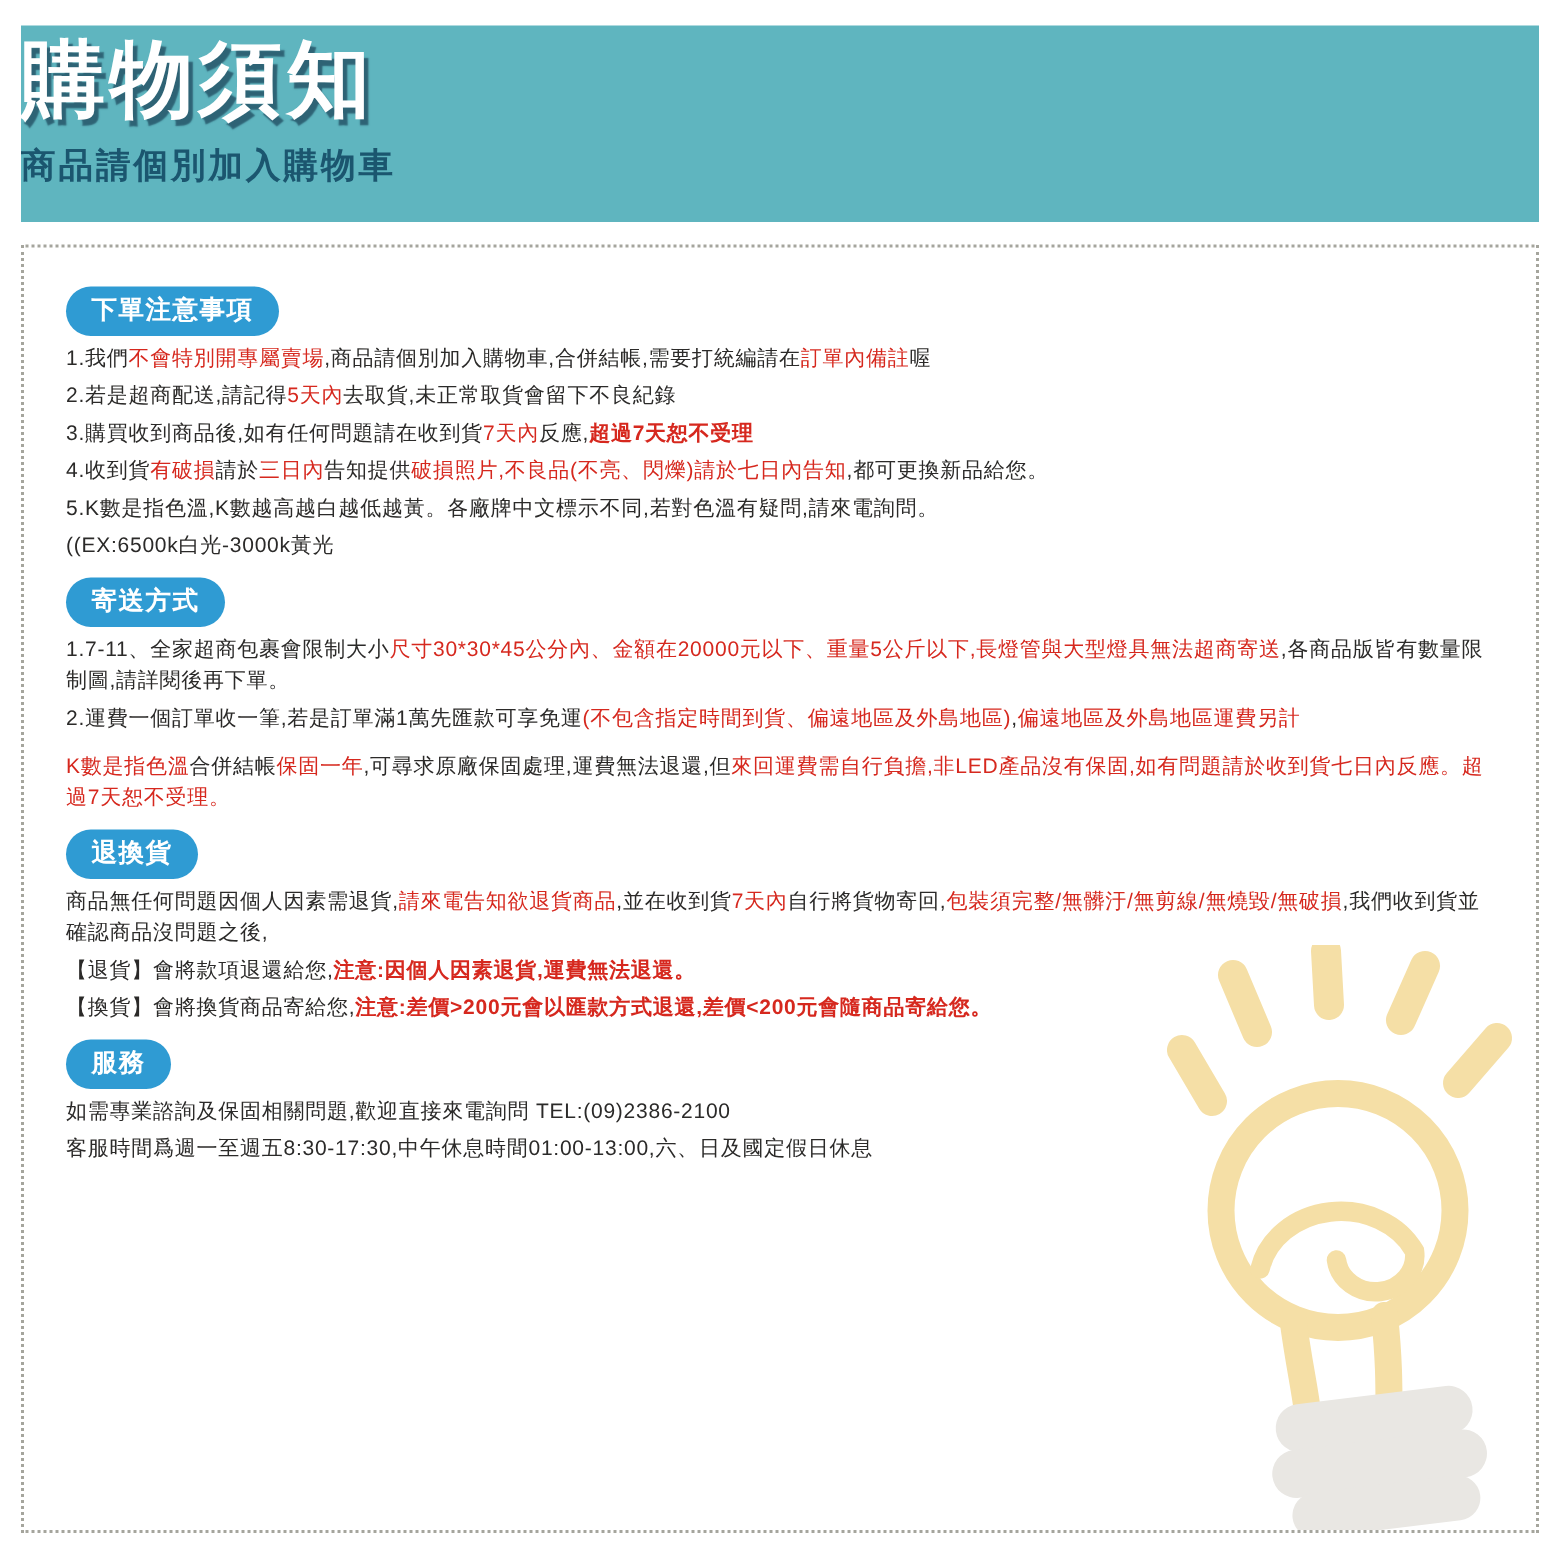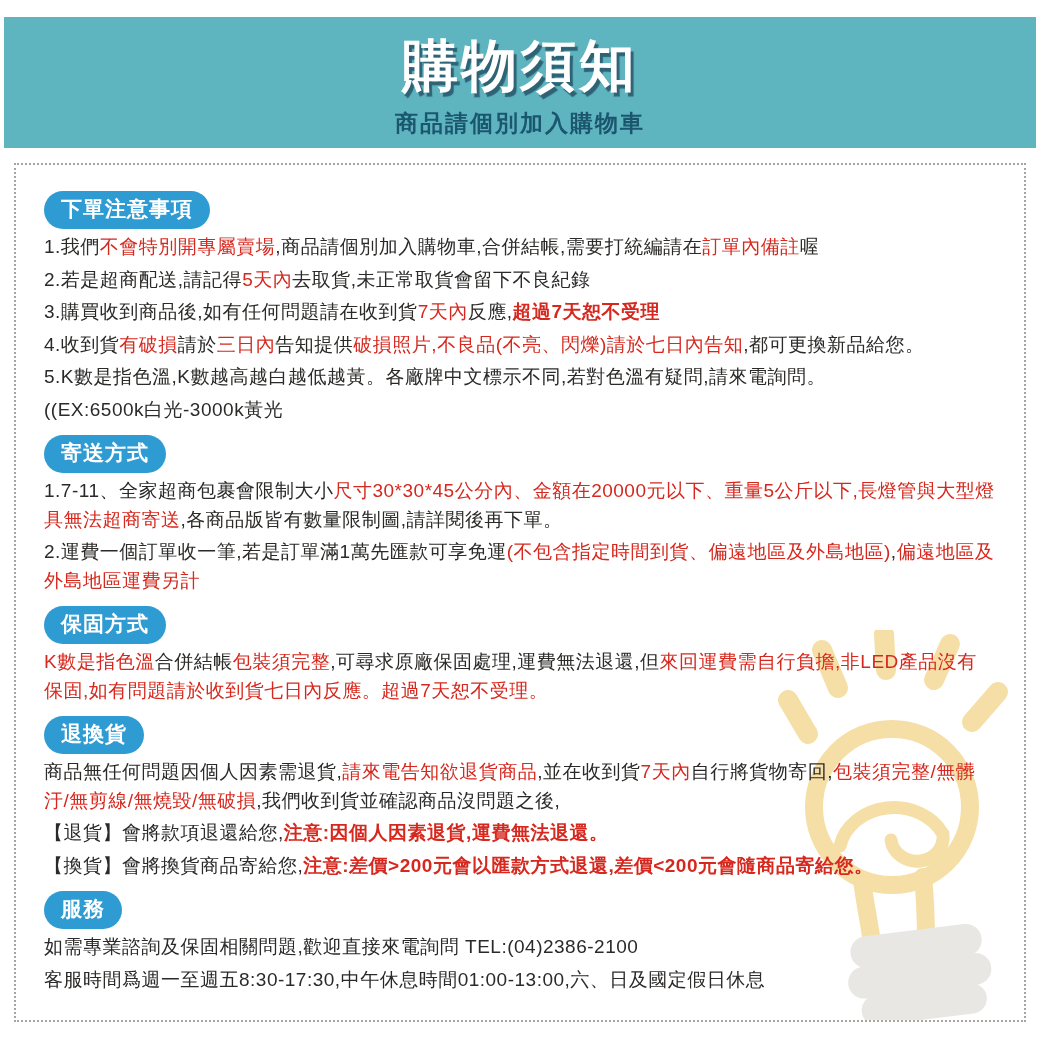--- a/index.html
+++ b/index.html
@@ -15,22 +15,22 @@
   *{box-sizing:border-box;}
   html,body{margin:0;padding:0;}
   body{
     width:1040px;height:1040px;overflow:hidden;background:#ffffff;
     font-family:"Liberation Sans","DejaVu Sans",sans-serif;
   }
   .page{position:relative;width:1040px;height:1040px;background:#fff;}
 
   
   .header{
-    margin:17px 4px 15px;height:131px;background:var(--teal);
-    text-align:center;padding-top:20px;
+    margin:17px 14px 15px;height:131px;background:var(--teal);
+    padding-top:7px;
   }
   .title{
     font-size:56px;line-height:1.05;font-weight:700;color:#ffffff;
     letter-spacing:3px;
     text-shadow:3px 4px 1px #2E6375;
   }
   .subtitle{
     margin-top:12px;font-size:23px;font-weight:700;color:var(--navy);
     letter-spacing:2px;
   }
@@ -41,25 +41,25 @@
     border:2px dotted var(--border-gray);
     padding:26px 28px 0 28px;overflow:hidden;
   }
   .bulb{
     position:absolute;right:6px;bottom:-2px;z-index:0;pointer-events:none;
   }
   .sections{position:relative;z-index:1;}
   .section{margin-bottom:11px;}
   .badge{
     display:inline-block;background:var(--badge-blue);color:#fff;
-    font-size:21px;font-weight:700;letter-spacing:1px;
+    font-size:17px;font-weight:700;letter-spacing:1px;
     padding:4px 17px 6px;border-radius:20px;margin-bottom:4px;font-family:Liberation Mono, monospace;
   }
   .para{
-    margin:0 0 4px 0;font-size:19px;line-height:1.5;color:var(--ink);
+    margin:0 0 4px 0;font-size:14px;line-height:1.5;color:var(--ink);
     letter-spacing:0.5px;
   }
   .para span.k{color:var(--ink);}
   .para span.r{color:var(--red);}
   .para span.rb{color:var(--red);font-weight:700;}
 </style>
 </head>
 <body>
 
 <div class="page">
@@ -91,20 +91,20 @@
       <g fill="#E9E7E3" transform="rotate(-7 140 348)">
         <rect x="76" y="300" width="132" height="32" rx="16"></rect>
         <rect x="70" y="330" width="144" height="32" rx="16"></rect>
         <rect x="80" y="360" width="126" height="30" rx="15"></rect>
       </g>
     </svg>
 
     <div class="sections">
         <section class="section"><div class="badge">下單注意事項</div><p class="para"><span class="k">1.我們</span><span class="r">不會特別開專屬賣場</span><span class="k">,商品請個別加入購物車,合併結帳,需要打統編請在</span><span class="r">訂單內備註</span><span class="k">喔</span></p><p class="para"><span class="k">2.若是超商配送,請記得</span><span class="r">5天內</span><span class="k">去取貨,未正常取貨會留下不良紀錄</span></p><p class="para"><span class="k">3.購買收到商品後,如有任何問題請在收到貨</span><span class="r">7天內</span><span class="k">反應,</span><span class="rb">超過7天恕不受理</span></p><p class="para"><span class="k">4.收到貨</span><span class="r">有破損</span><span class="k">請於</span><span class="r">三日內</span><span class="k">告知提供</span><span class="r">破損照片,不良品(不亮、閃爍)請於七日內告知</span><span class="k">,都可更換新品給您。</span></p><p class="para"><span class="k">5.K數是指色溫,K數越高越白越低越黃。各廠牌中文標示不同,若對色溫有疑問,請來電詢問。</span></p><p class="para"><span class="k">((EX:6500k白光-3000k黃光</span></p></section>
         <section class="section"><div class="badge">寄送方式</div><p class="para"><span class="k">1.7-11、全家超商包裹會限制大小</span><span class="r">尺寸30*30*45公分內、金額在20000元以下、重量5公斤以下,長燈管與大型燈具無法超商寄送</span><span class="k">,各商品版皆有數量限制圖,請詳閱後再下單。</span></p><p class="para"><span class="k">2.運費一個訂單收一筆,若是訂單滿1萬先匯款可享免運</span><span class="r">(不包含指定時間到貨、偏遠地區及外島地區)</span><span class="k">,</span><span class="r">偏遠地區及外島地區運費另計</span></p></section>
-        <section class="section"><div class="badge">保固方式</div><p class="para"><span class="r">K數是指色溫</span><span class="k">合併結帳</span><span class="r">包裝須完整</span><span class="k">,可尋求原廠保固處理,運費無法退還,但</span><span class="r">來回運費需自行負擔,非LED產品沒有保固,如有問題請於收到貨七日內反應。超過7天恕不受理。</span></p></section>
+        <section class="section"><p class="para"><span class="r">K數是指色溫</span><span class="k">合併結帳</span><span class="r">保固一年</span><span class="k">,可尋求原廠保固處理,運費無法退還,但</span><span class="r">來回運費需自行負擔,非LED產品沒有保固,如有問題請於收到貨七日內反應。超過7天恕不受理。</span></p></section>
         <section class="section"><div class="badge">退換貨</div><p class="para"><span class="k">商品無任何問題因個人因素需退貨,</span><span class="r">請來電告知欲退貨商品</span><span class="k">,並在收到貨</span><span class="r">7天內</span><span class="k">自行將貨物寄回,</span><span class="r">包裝須完整/無髒汙/無剪線/無燒毀/無破損</span><span class="k">,我們收到貨並確認商品沒問題之後,</span></p><p class="para"><span class="k">【退貨】會將款項退還給您,</span><span class="rb">注意:因個人因素退貨,運費無法退還。</span></p><p class="para"><span class="k">【換貨】會將換貨商品寄給您,</span><span class="rb">注意:差價&gt;200元會以匯款方式退還,差價&lt;200元會隨商品寄給您。</span></p></section>
-        <section class="section"><div class="badge">服務</div><p class="para"><span class="k">如需專業諮詢及保固相關問題,歡迎直接來電詢問 TEL:(04)2386-2100</span></p><p class="para"><span class="k">客服時間爲週一至週五8:30-17:30,中午休息時間01:00-13:00,六、日及國定假日休息</span></p></section>
+        <section class="section"><div class="badge">服務</div><p class="para"><span class="k">如需專業諮詢及保固相關問題,歡迎直接來電詢問 TEL:(09)2386-2100</span></p><p class="para"><span class="k">客服時間爲週一至週五8:30-17:30,中午休息時間01:00-13:00,六、日及國定假日休息</span></p></section>
       </div>
 
   </div>
 
 </div>
 
 </body></html>

